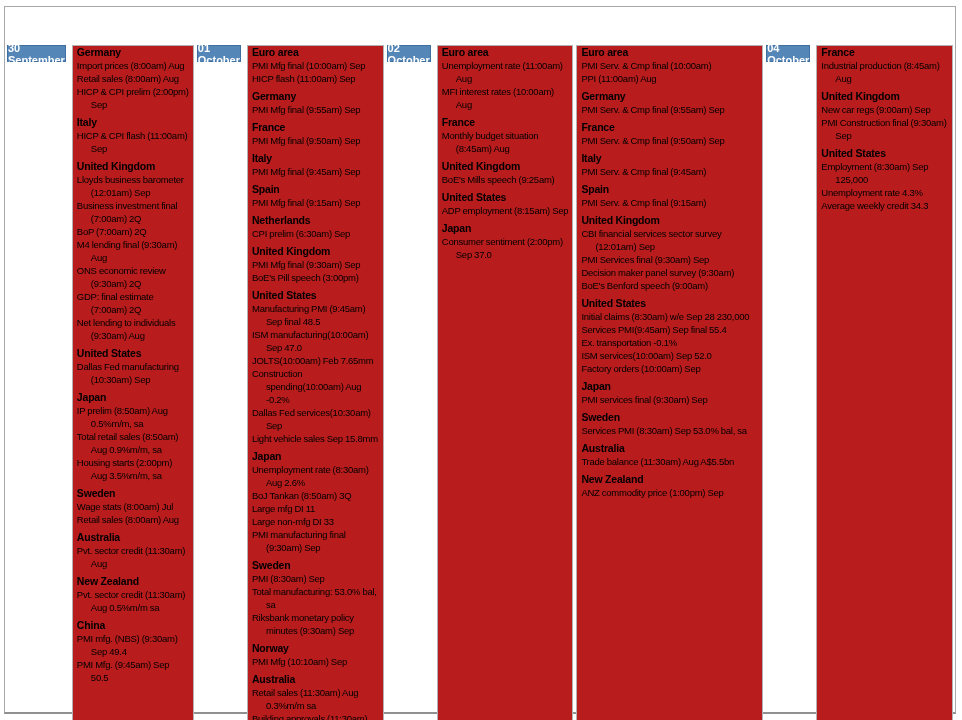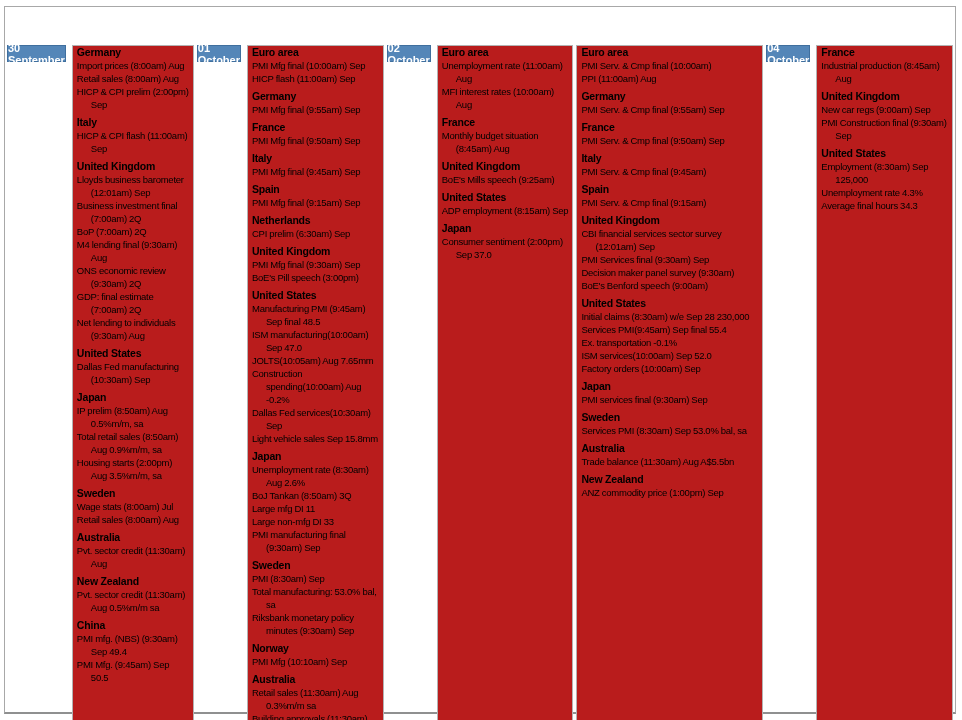--- a/index.html
+++ b/index.html
@@ -163,21 +163,21 @@
         </div>
         <div class="section">
           <div class="country">United Kingdom</div>
           <div class="item"><span class="plain">PMI Mfg final (9:30am) Sep</span></div>
           <div class="item"><span class="plain">BoE's Pill speech (3:00pm)</span></div>
         </div>
         <div class="section">
           <div class="country">United States</div>
           <div class="item"><span class="plain">Manufacturing PMI (9:45am) Sep final 48.5</span></div>
           <div class="item"><span class="plain">ISM manufacturing(10:00am) Sep </span><span class="und">47.0</span></div>
-          <div class="item"><span class="plain">JOLTS(10:05am) Aug </span><span class="und">7.65mm</span></div>
+          <div class="item"><span class="plain">JOLTS(10:00am) Feb </span><span class="und">7.65mm</span></div>
           <div class="item"><span class="plain">Construction spending(10:00am) Aug </span><span class="und">-0.2%</span></div>
           <div class="item"><span class="plain">Dallas Fed services(10:30am) Sep</span></div>
           <div class="item"><span class="plain">Light vehicle sales Sep </span><span class="und">15.8mm</span></div>
         </div>
         <div class="section">
           <div class="country">Japan</div>
           <div class="item"><span class="plain">Unemployment rate (8:30am) Aug </span><span class="und">2.6%</span></div>
           <div class="item"><span class="plain">BoJ Tankan (8:50am) 3Q</span></div>
           <div class="item"><span class="plain">Large mfg DI </span><span class="und">11</span></div>
           <div class="item"><span class="plain">Large non-mfg DI </span><span class="und">33</span></div>
@@ -298,17 +298,17 @@
         </div>
         <div class="section">
           <div class="country">United Kingdom</div>
           <div class="item"><span class="plain">New car regs (9:00am) Sep</span></div>
           <div class="item"><span class="plain">PMI Construction final (9:30am) Sep</span></div>
         </div>
         <div class="section">
           <div class="country">United States</div>
           <div class="item"><span class="plain">Employment (8:30am) Sep </span><span class="und">125,000</span></div>
           <div class="item"><span class="plain">Unemployment rate </span><span class="und">4.3%</span></div>
-          <div class="item"><span class="plain">Average final hours </span><span class="und">34.3</span></div>
+          <div class="item"><span class="plain">Average weekly credit </span><span class="und">34.3</span></div>
         </div>
       </div>
     </div>
   </div>
 
 </body></html>

